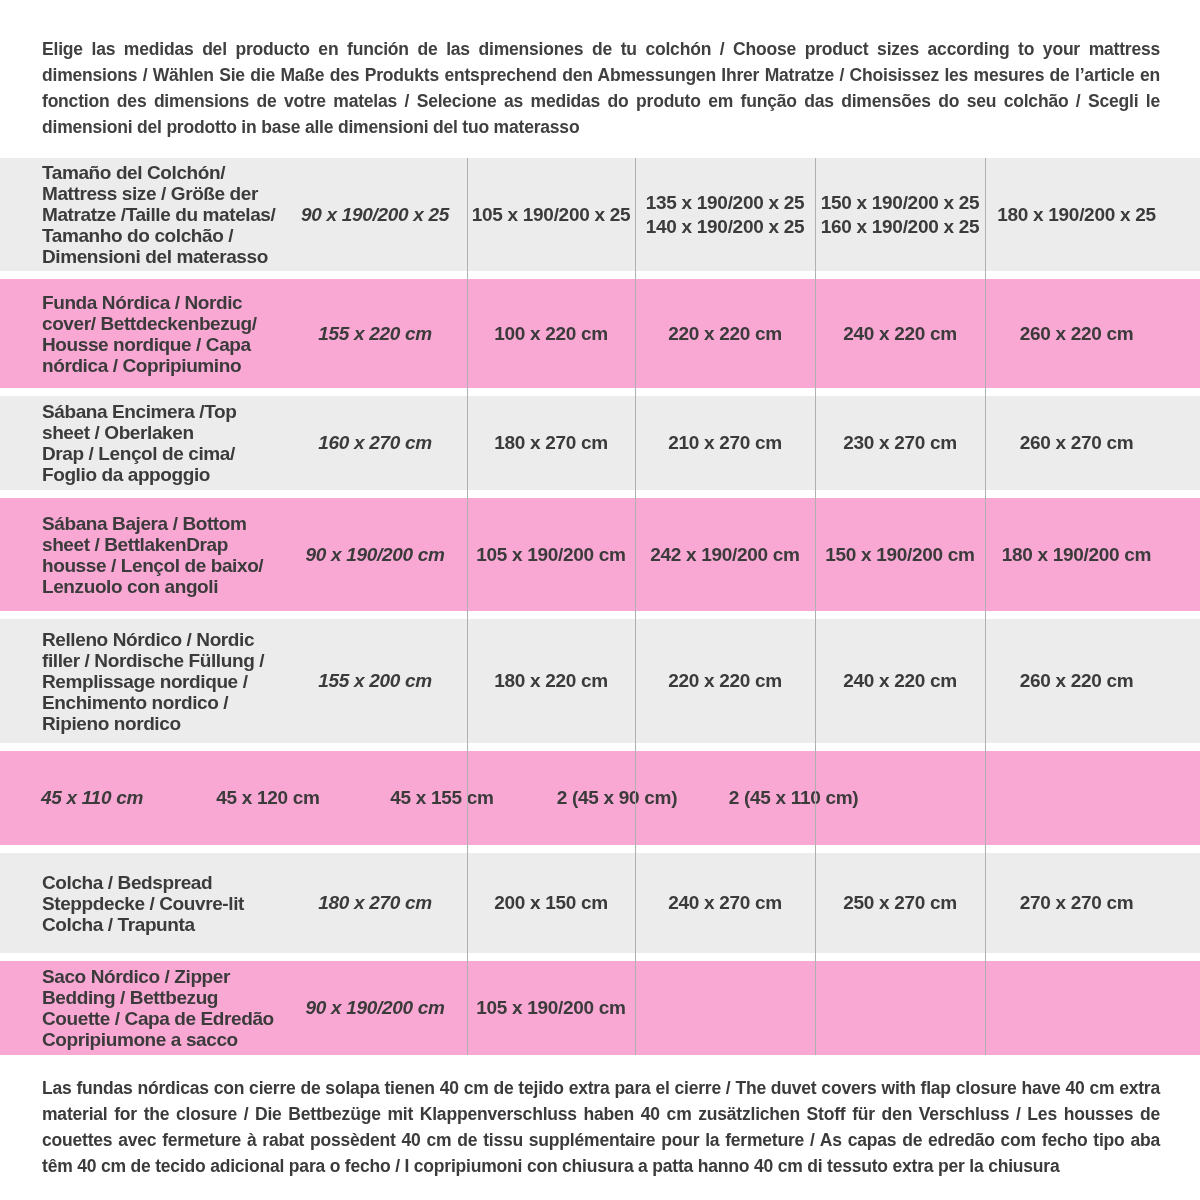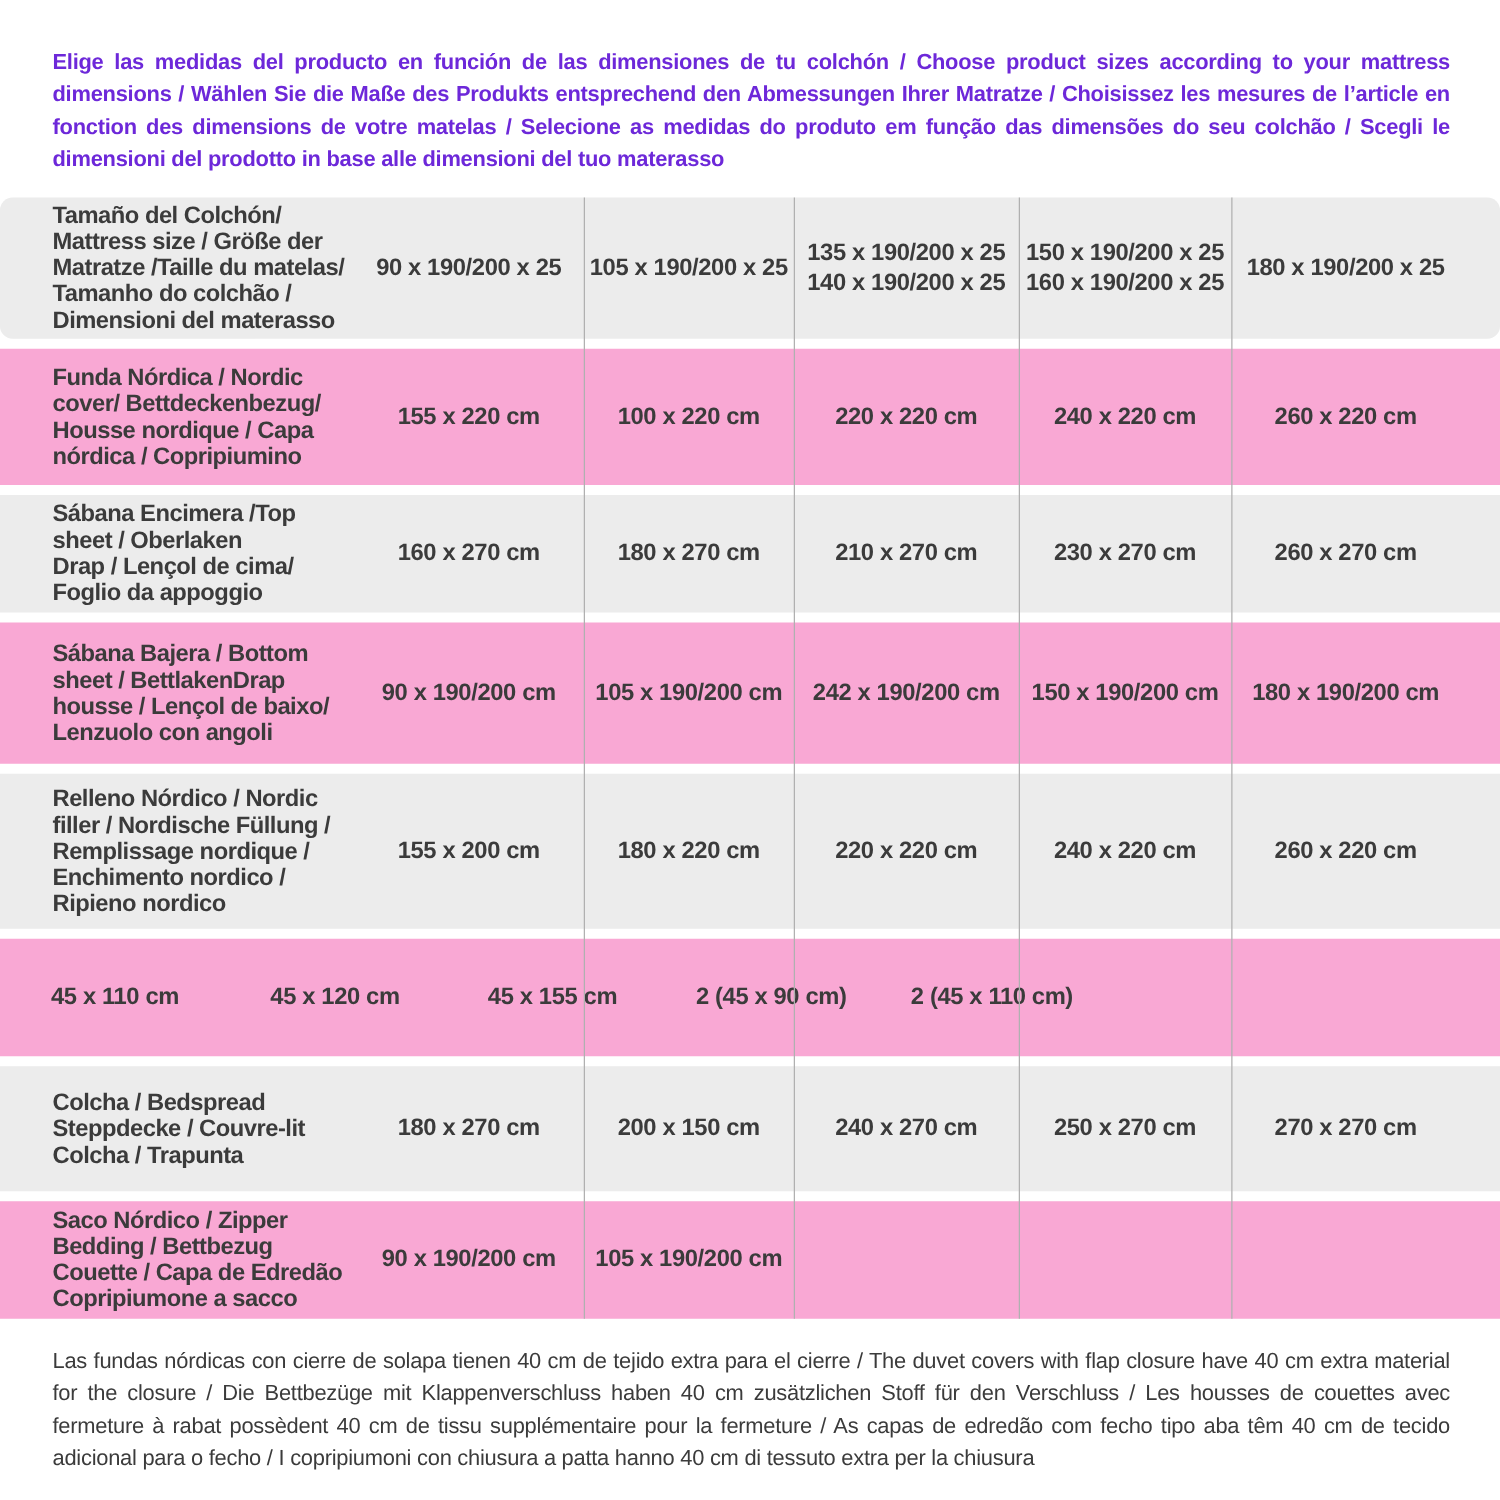--- a/index.html
+++ b/index.html
@@ -19,21 +19,21 @@
     padding-left: 42px;
     padding-right: 40px;
   }
   .intro {
     padding-top: 36px;
     font-size: 17.5px;
     line-height: 26px;
     font-weight: bold;
     letter-spacing: -0.2px;
     text-align: justify;
-    color: #6d28d9;
+    color: #404040;
   }
   .size-table {
     position: relative;
     margin-top: 18px;
     width: 1200px;
   }
   .divider {
     position: absolute;
     top: 0;
     bottom: 0;
@@ -68,49 +68,49 @@
   .tcell {
     box-sizing: border-box;
     text-align: center;
     font-size: 19px;
     line-height: 24px;
     font-weight: bold;
     letter-spacing: -0.3px;
     white-space: pre-line;
     color: #3b3b3b;
   }
-  .tcell.c1 { width: 184px; }
+  .tcell.c1 { width: 184px; font-style: italic; }
   .tcell.c2 { width: 168px; }
   .tcell.c3 { width: 180px; }
   .tcell.c4 { width: 170px; }
   .tcell.c5 { width: 215px; padding-right: 32px; }
   .footer-note {
     margin-top: 20px;
     font-size: 17.5px;
     line-height: 26px;
-    font-weight: normal;
+    font-weight: bold;
     letter-spacing: -0.2px;
     text-align: justify;
     color: #3b3b3b;
   }
 </style>
 </head>
 <body>
 
 <div>
 
   <div class="intro pad">Elige las medidas del producto en función de las dimensiones de tu colchón / Choose product sizes according to your mattress dimensions / Wählen Sie die Maße des Produkts entsprechend den Abmessungen Ihrer Matratze / Choisissez les mesures de l’article en fonction des dimensions de votre matelas / Selecione as medidas do produto em função das dimensões do seu colchão / Scegli le dimensioni del prodotto in base alle dimensioni del tuo materasso</div>
 
   <div class="size-table">
     <div class="divider d1"></div>
     <div class="divider d2"></div>
     <div class="divider d3"></div>
     <div class="divider d4"></div>
     <div>
-        <div class="trow shaded" style="min-height: 113px; border-radius: 10px;">
+        <div class="trow shaded" style="min-height: 113px;">
           <div class="tlabel">Tamaño del Colchón/
 Mattress size / Größe der
 Matratze /Taille du matelas/
 Tamanho do colchão /
 Dimensioni del materasso</div>
           <div class="tcell c1">90 x 190/200 x 25</div>
           <div class="tcell c2">105 x 190/200 x 25</div>
           <div class="tcell c3">135 x 190/200 x 25
 140 x 190/200 x 25</div>
           <div class="tcell c4">150 x 190/200 x 25

